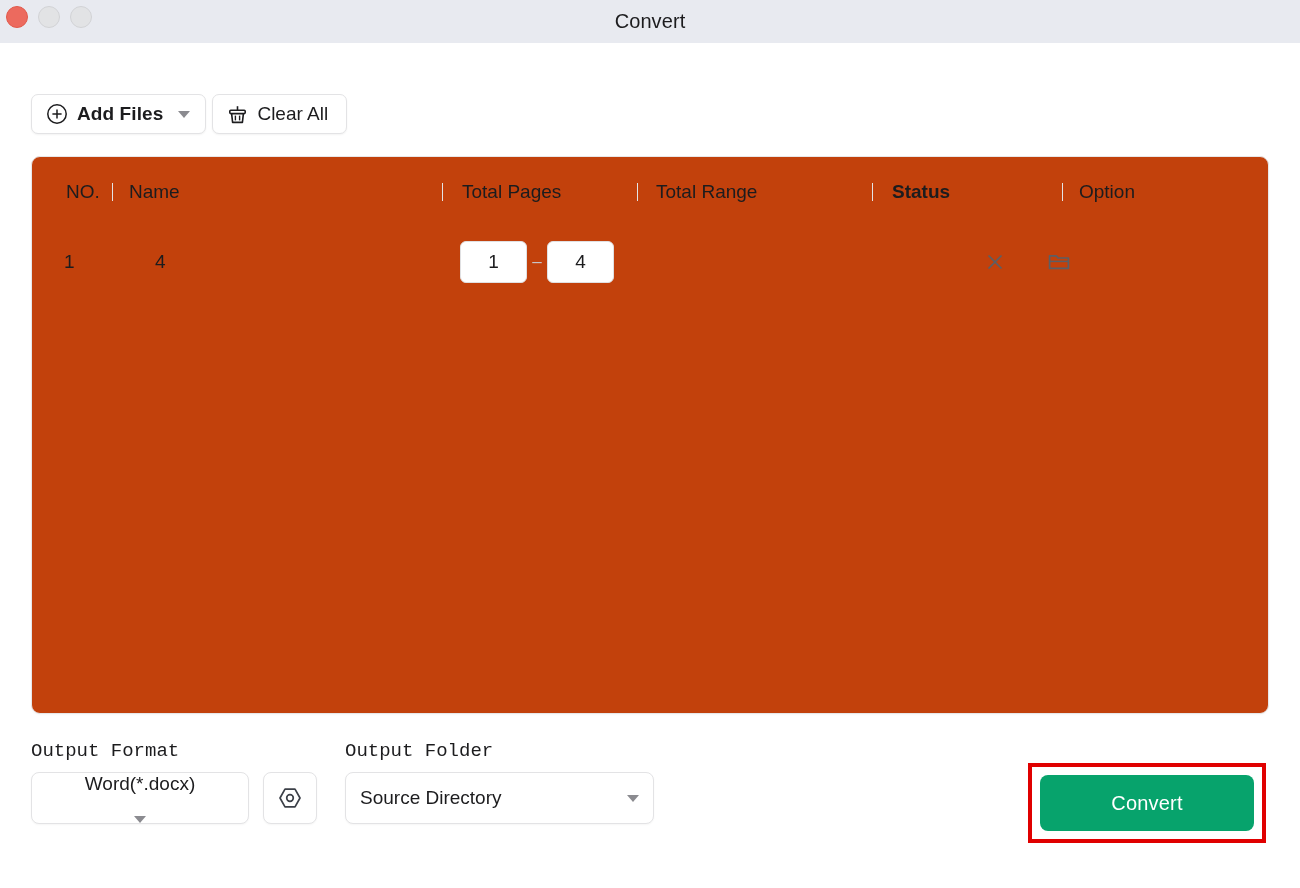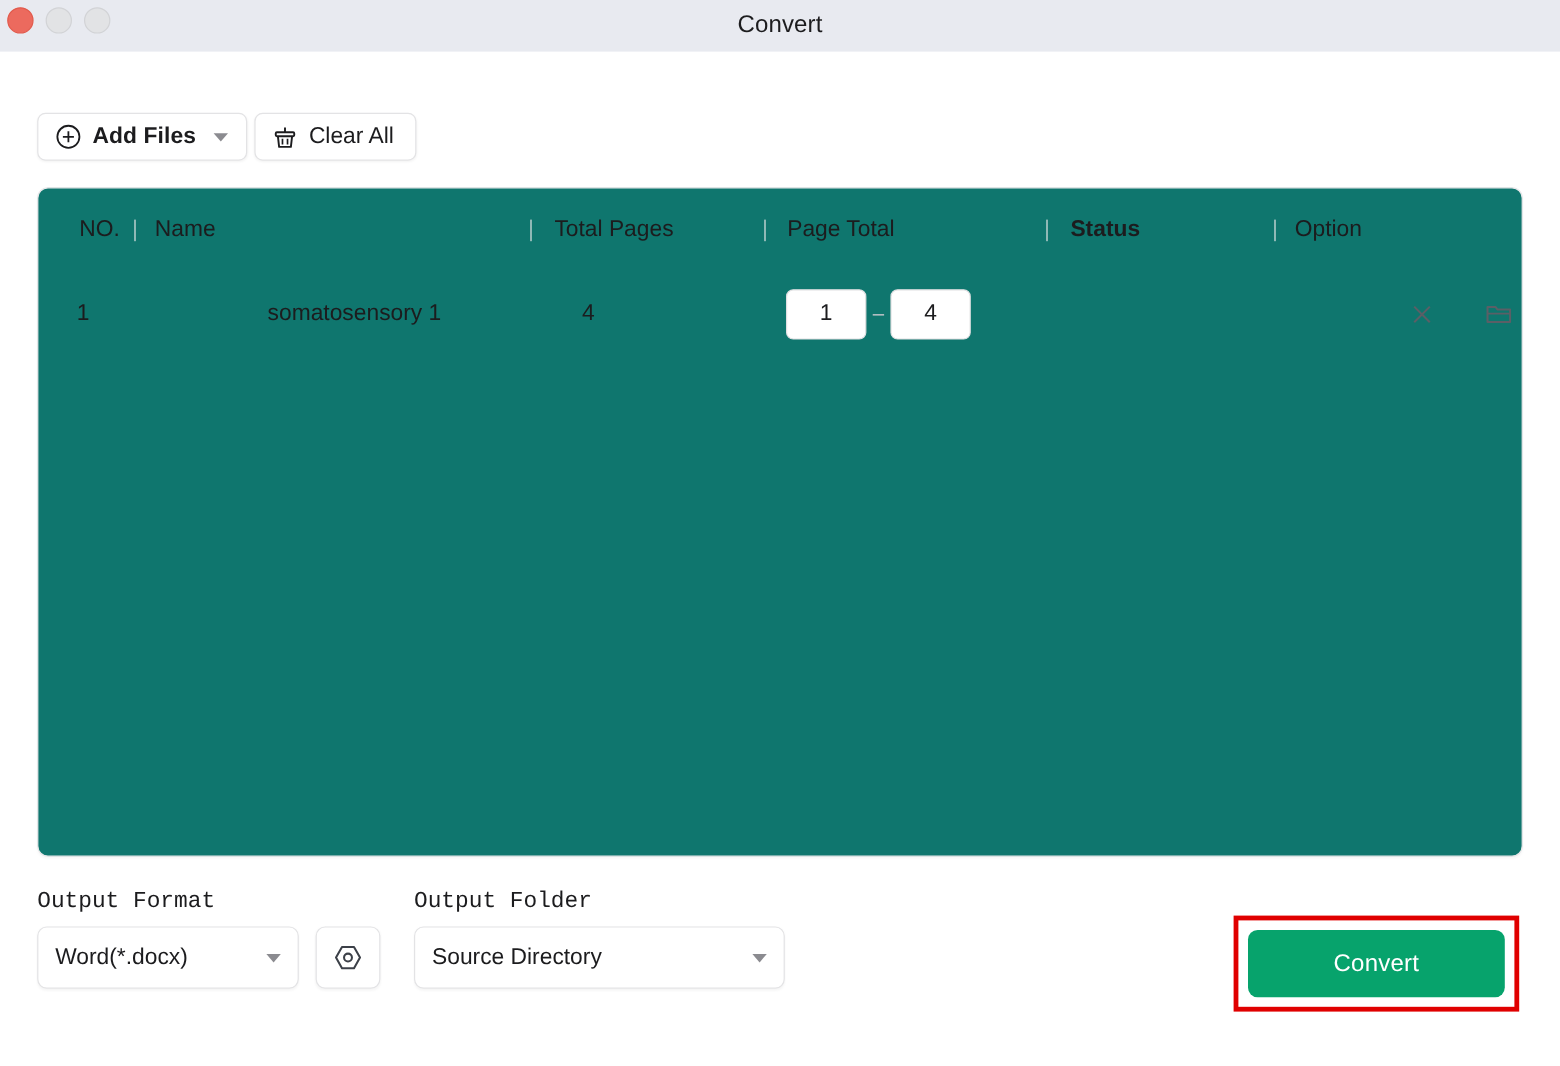--- a/index.html
+++ b/index.html
@@ -92,21 +92,21 @@
     font-size: 19px;
   }
   .btn-clearall .label { margin-left: 9px; }
 
   
   .panel {
     margin: 22px 31px 0 31px;
     height: 558px;
     border: 1px solid #e7e7e9;
     border-radius: 9px;
-    background: #0f766e;
+    background: #c2410c;
     box-sizing: border-box;
     box-shadow: 0 1px 2px rgba(0,0,0,.03);
     overflow: hidden;
   }
   .grid {
     display: grid;
     grid-template-columns: 80px 330px 195px 235px 190px 1fr;
     align-items: center;
   }
   .thead { height: 69px; font-size: 19px; color: #1c1c1e; }
@@ -199,21 +199,21 @@
     box-shadow: 0 1px 2px rgba(0,0,0,.04);
   }
   .group-format {
     position: absolute;
     left: 0;
     top: 0;
     display: flex;
     flex-direction: column;
   }
   .group-format .row2 { display: flex; align-items: center; gap: 14px; }
-  .format-select { width: 218px; }
+  .format-select { width: 218px; flex-direction: column; }
   .settings-btn {
     width: 54px;
     height: 52px;
     border: 1px solid #e3e3e5;
     border-radius: 8px;
     background: #fff;
     display: flex;
     align-items: center;
     justify-content: center;
     cursor: pointer;
@@ -306,35 +306,34 @@
     <div class="cell c-name">
       <span class="sep"></span>
       <span class="txt">Name</span>
     </div>
     <div class="cell c-pages">
       <span class="sep"></span>
       <span class="txt">Total Pages</span>
     </div>
     <div class="cell c-range">
       <span class="sep"></span>
-      <span class="txt">Page Total</span>
+      <span class="txt">Total Range</span>
     </div>
     <div class="cell c-status">
       <span class="sep"></span>
       <span class="txt">Status</span>
     </div>
     <div class="cell c-option">
       <span class="sep"></span>
       <span class="txt">Option</span>
     </div>
   </div>
 
   <div class="grid trow">
     <div class="cell row-no">1</div>
-    <div class="cell row-name">somatosensory 1</div>
     <div class="cell row-pages">4</div>
     <div class="cell row-range">
       <div class="range-wrap">
         <input class="range-input" type="text" value="1" style="">
         <span class="range-dash">–</span>
         <input class="range-input" type="text" value="4" style="">
       </div>
     </div>
     <div class="cell row-status"></div>
     <div class="cell row-option">

